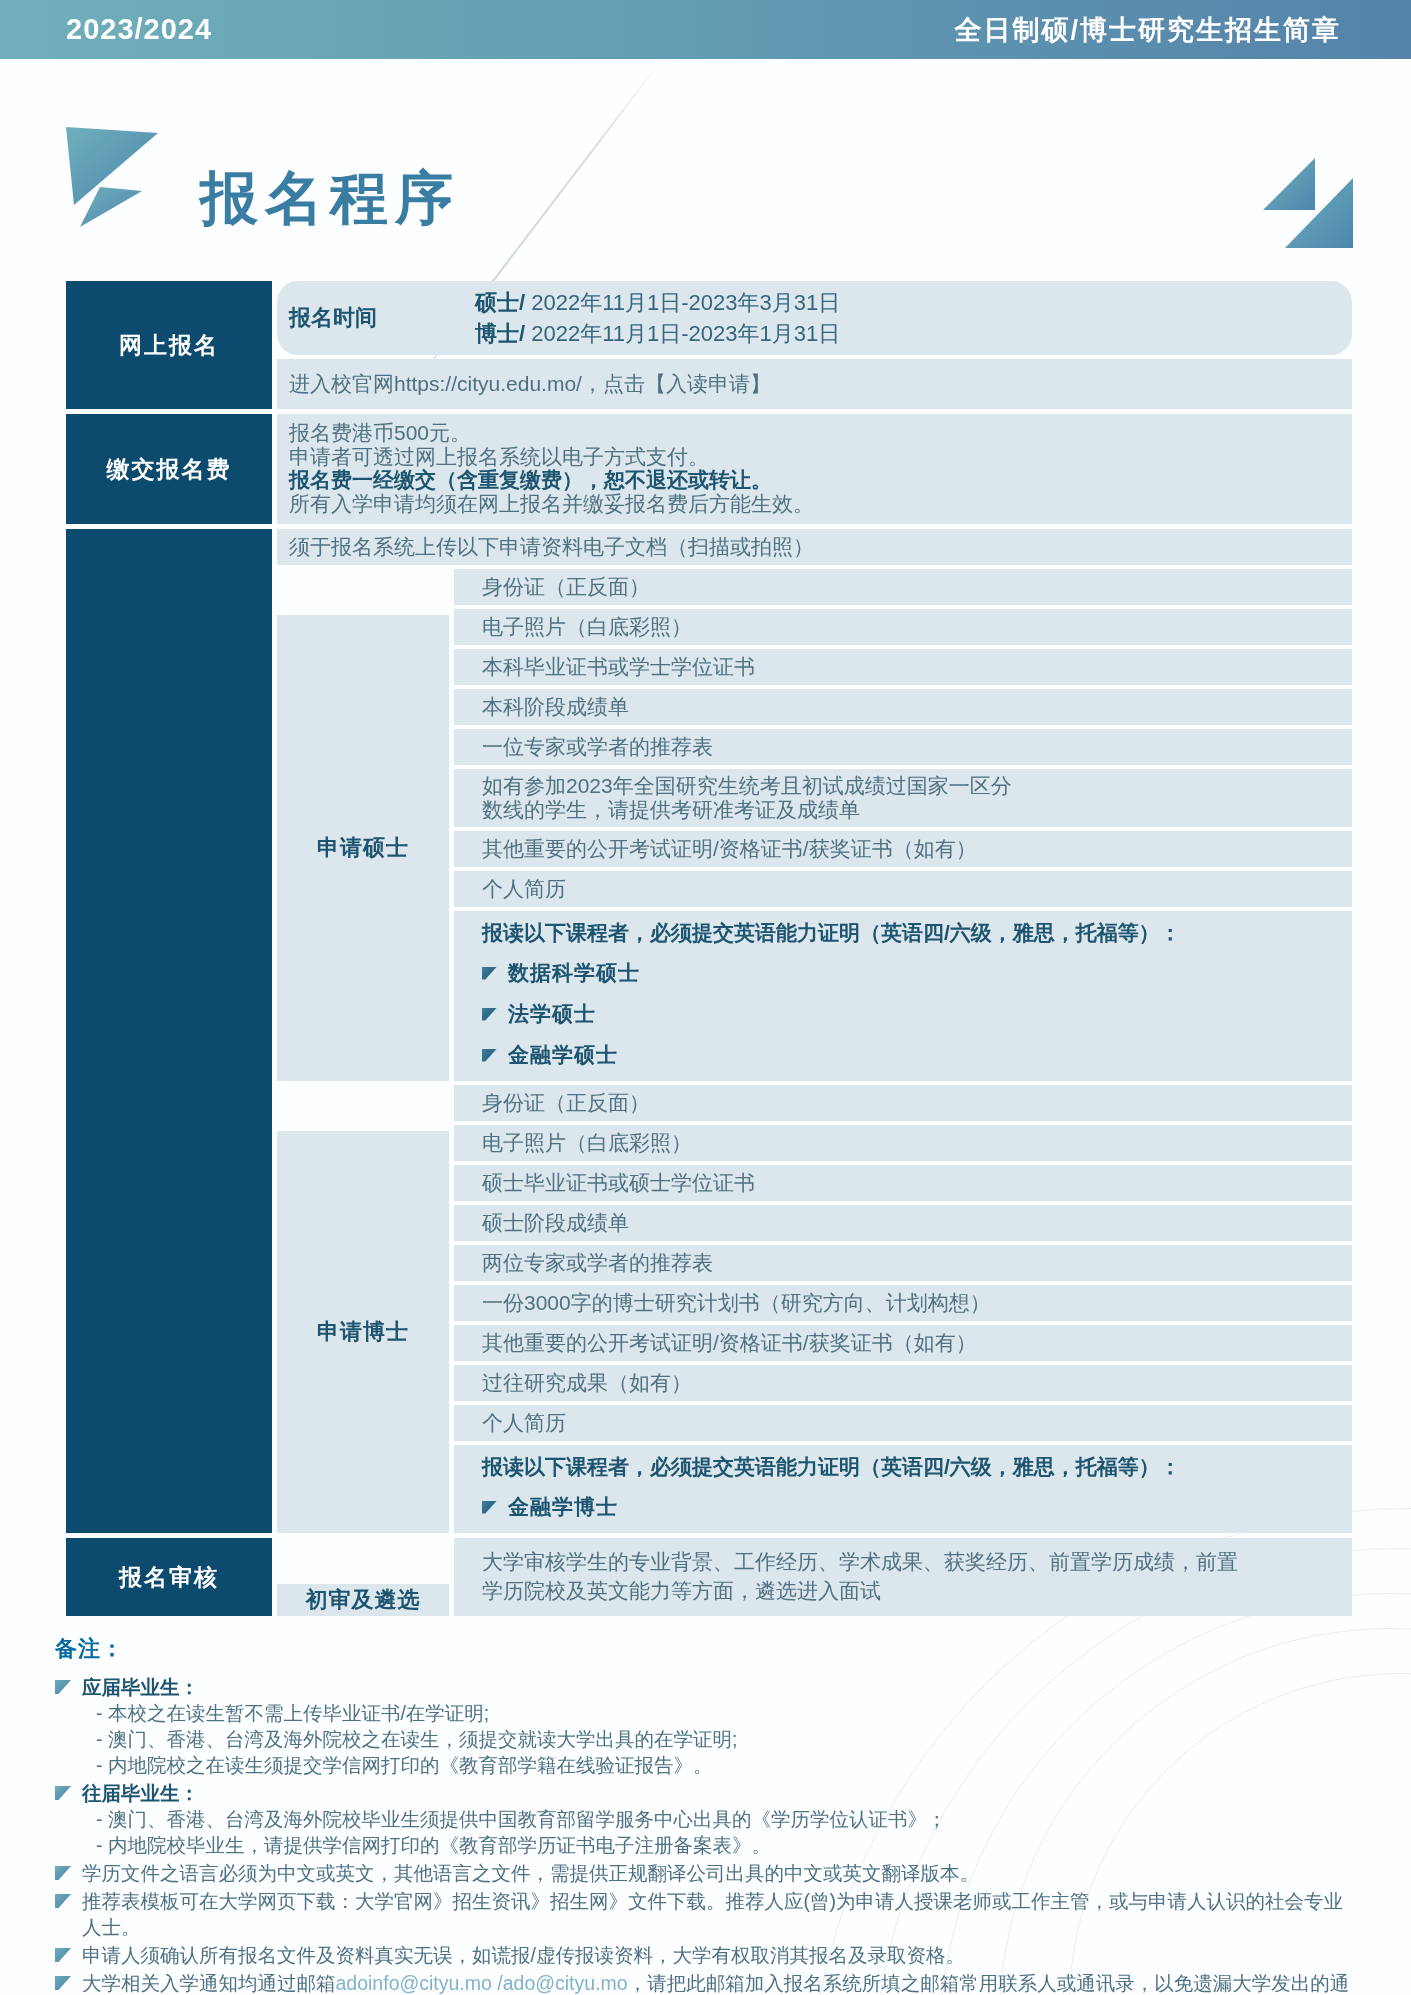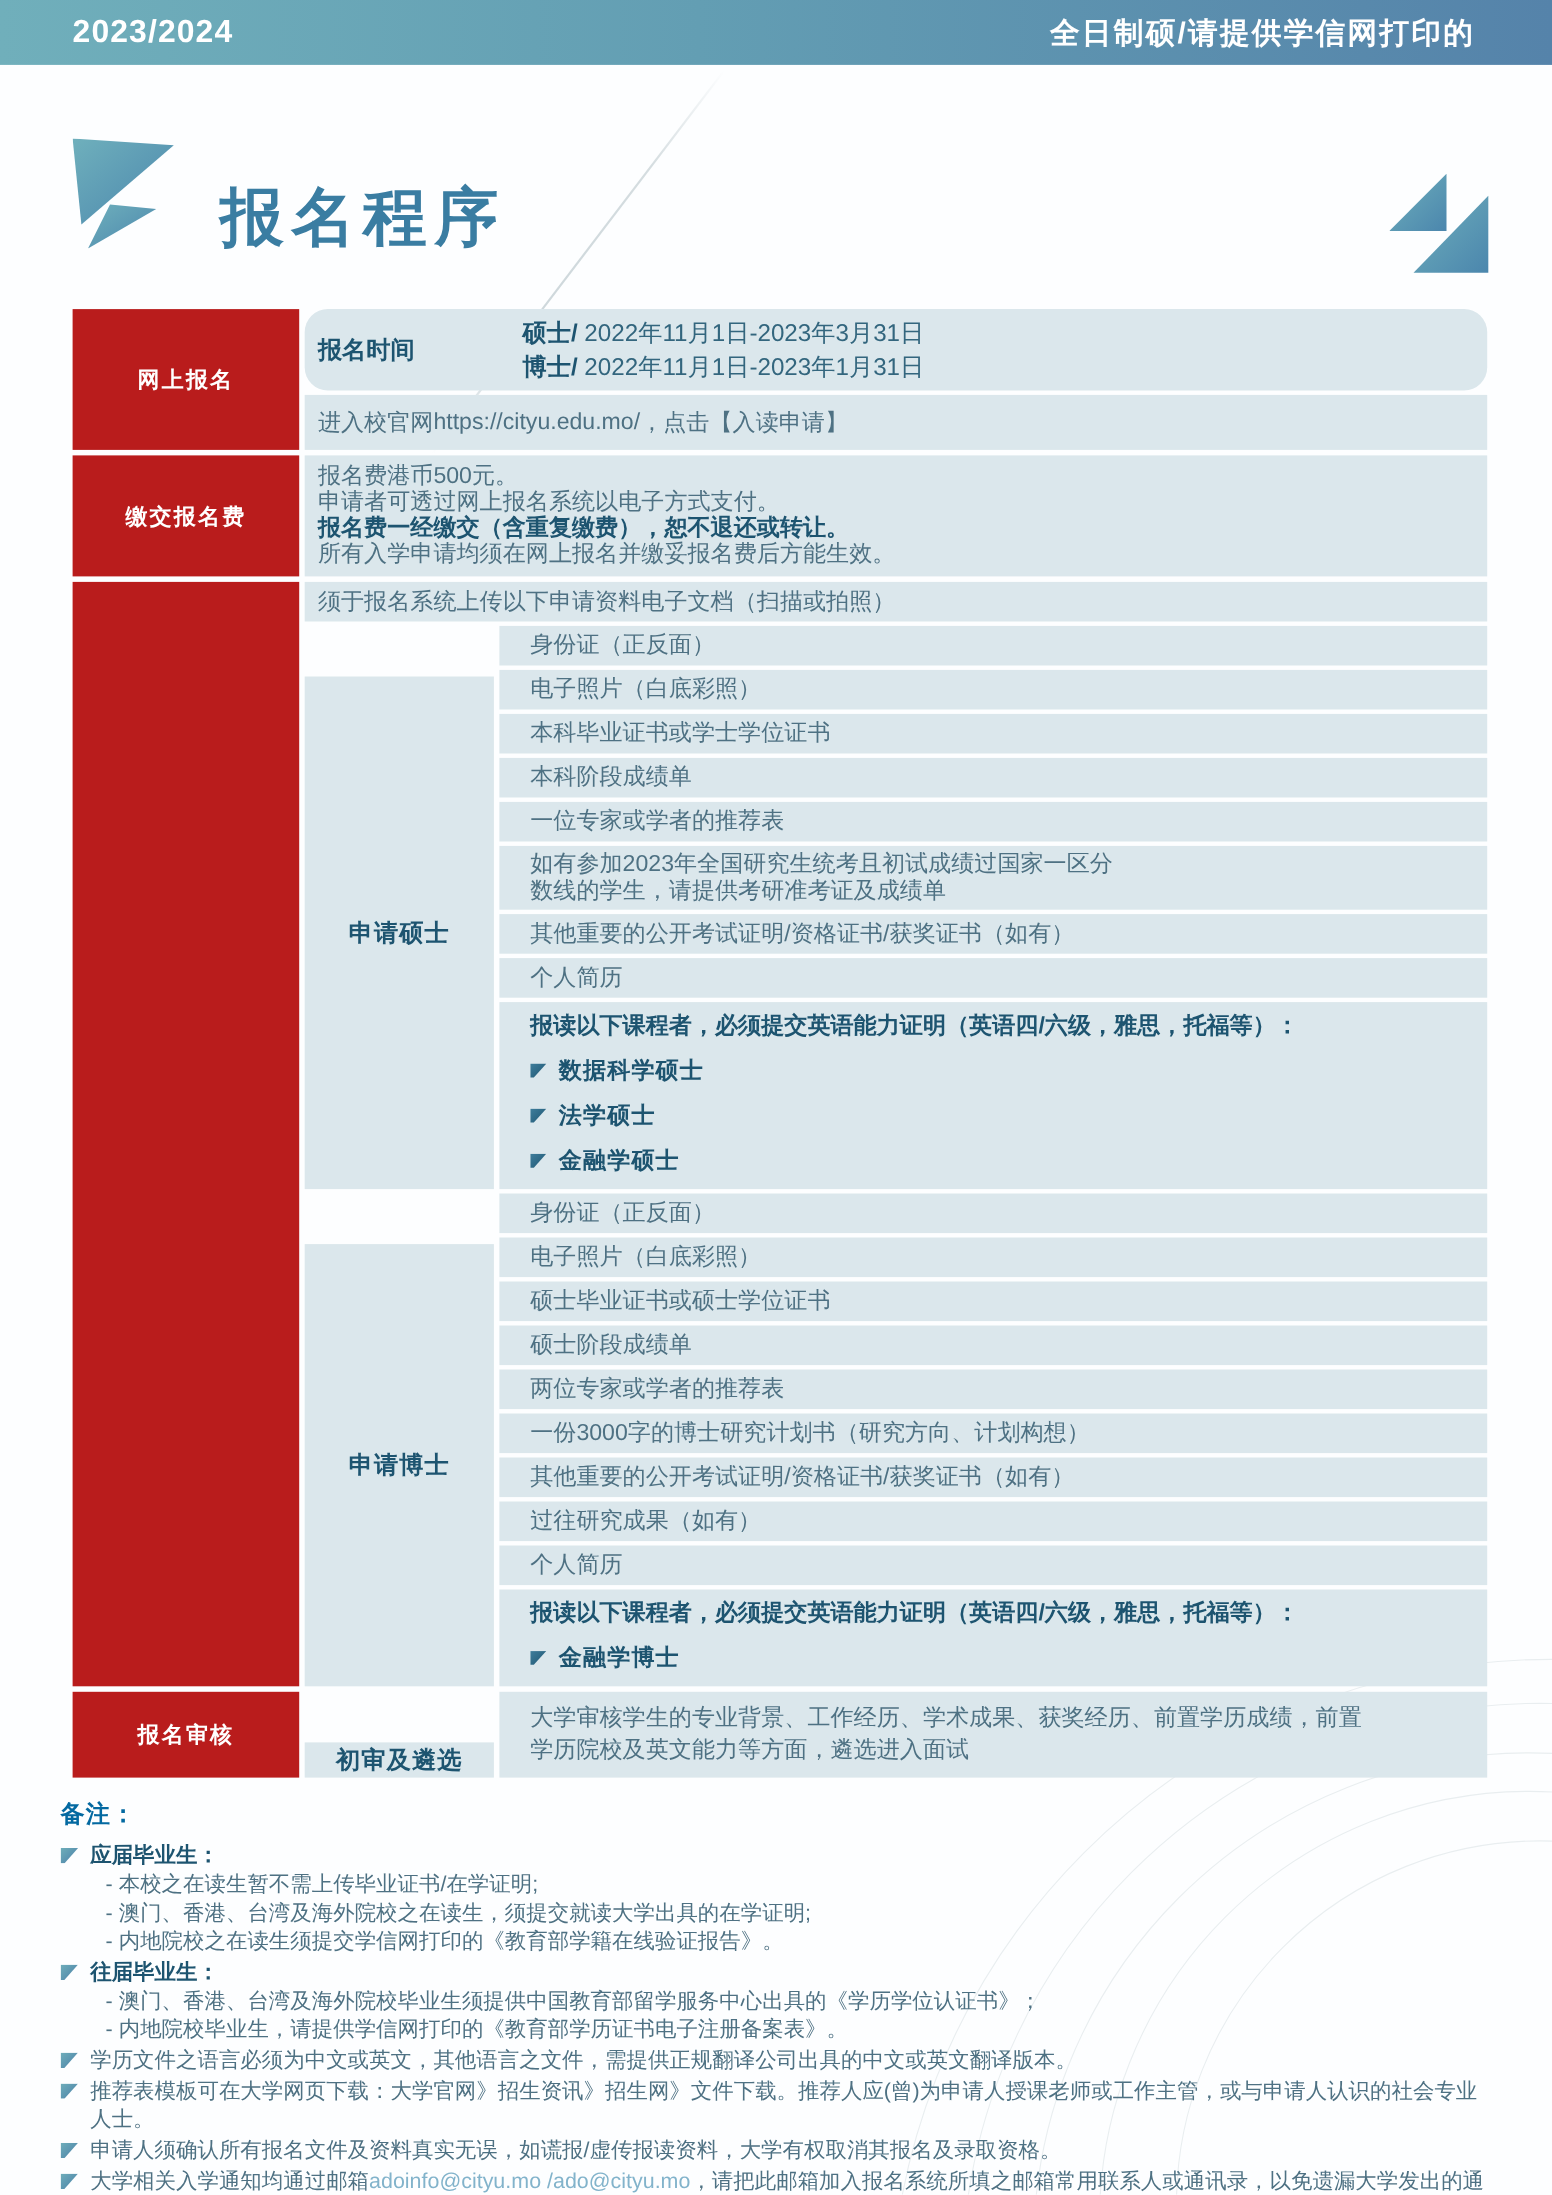--- a/index.html
+++ b/index.html
@@ -26,21 +26,21 @@
     position:absolute;left:392px;top:412px;width:438px;height:2px;z-index:0;
     background:linear-gradient(90deg,rgba(200,210,214,0),#ccd6da 25%,#d5dde0 75%,rgba(200,210,214,0));
     transform:rotate(-52.7deg);transform-origin:0 0;
   }
   
   .table{margin:50px 0 0 66px;width:1286px;display:flex;flex-direction:column;gap:5px;position:relative;z-index:2;}
   .trow{display:grid;grid-template-columns:206px 1fr;gap:5px;}
   .trow-d{display:grid;grid-template-columns:206px 172px 1fr;gap:5px;}
   .cell{background:#DBE7EC;box-sizing:border-box;}
   .teal{
-    background:#b91c1c;color:#fff;font-weight:bold;font-size:20px;
+    background:#0c4a6e;color:#fff;font-weight:bold;font-size:23px;
     display:flex;align-items:center;justify-content:center;letter-spacing:2px;
   }
   .right-col{display:flex;flex-direction:column;gap:4px;min-width:0;}
   
   .a1{display:flex;align-items:center;min-height:70px;padding:6px 0 6px 12px;border-radius:21px;}
   .a1-label{width:186px;font-weight:bold;color:#1D5470;font-size:22px;flex:none;}
   .time-line{line-height:31px;font-size:22px;color:#33667E;}
   .time-line .degree{font-weight:bold;color:#1D5470;}
   .a2{min-height:50px;display:flex;align-items:center;padding-left:12px;font-size:21px;color:#4E7183;}
   
@@ -96,21 +96,21 @@
 
 <div class="arc arc1"></div>
 <div class="arc arc2"></div>
 <div class="arc arc3"></div>
 <div class="arc arc4"></div>
 <div class="arc arc5"></div>
 <div class="diag"></div>
 
 <div class="topbar">
   <span class="edition">2023/2024</span>
-  <span class="doc-title">全日制硕/请提供学信网打印的</span>
+  <span class="doc-title">全日制硕/博士研究生招生简章</span>
 </div>
 
 <div class="title-row">
   <span class="logo">
     <svg width="96" height="100" viewBox="0 0 96 100">
       <defs>
         <linearGradient id="lg" x1="0" y1="0" x2="1" y2="1">
           <stop offset="0" stop-color="#6FB0BC"></stop>
             <stop offset="1" stop-color="#4B86AD"></stop>
         </linearGradient>

